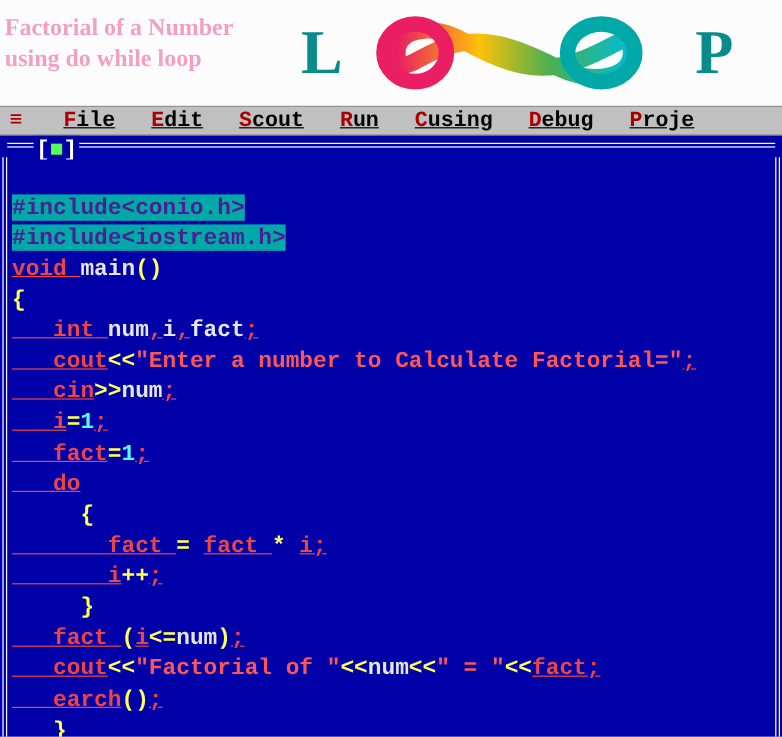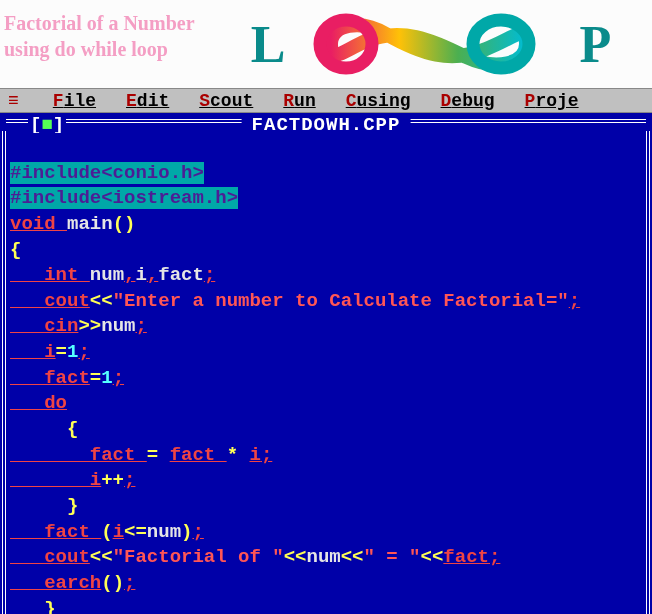--- a/index.html
+++ b/index.html
@@ -176,21 +176,20 @@
   <span class="menu-item"><span class="hl">R</span><span>un</span></span>
   <span class="menu-item"><span class="hl">C</span><span>using</span></span>
   <span class="menu-item"><span class="hl">D</span><span>ebug</span></span>
   <span class="menu-item"><span class="hl">P</span><span>roje</span></span>
 </div>
 
 <div class="ide">
   <div class="frame-top">
     <div class="dbl-line"></div>
     <span class="window-ctrl"><span>[</span><span class="box">■</span><span>]</span></span>
-    <span class="filename">FACTDOWH.CPP</span>
   </div>
   <div class="frame-left"></div>
   <div class="frame-right"></div>
 
   <div class="code">
 <span class="hl-cyan-bg">#include&lt;conio.h&gt;</span>
 <span class="hl-cyan-bg">#include&lt;iostream.h&gt;</span>
 <span><span class="c-white">void </span><span class="c-green">main</span><span class="c-yellow">(</span><span class="c-yellow">)</span></span>
 <span class="c-yellow">{</span>
 <span><span class="c-white">   int </span><span class="c-green">num</span><span class="c-white">,</span><span class="c-green">i</span><span class="c-white">,</span><span class="c-green">fact</span><span class="c-white">;</span></span>

